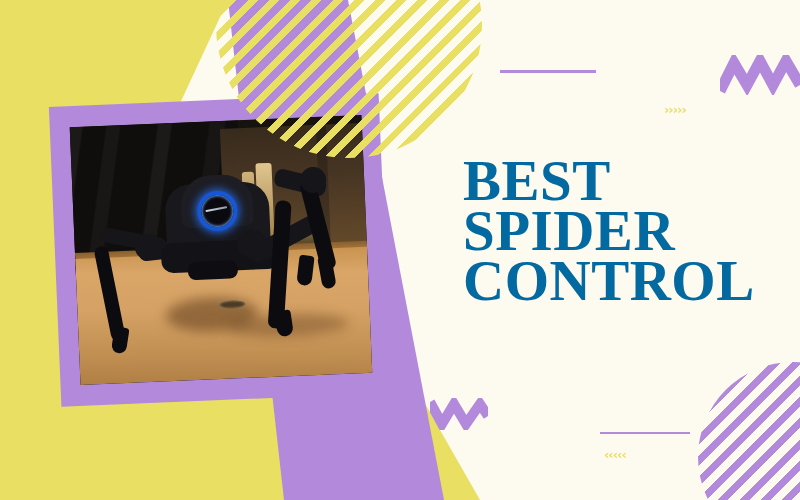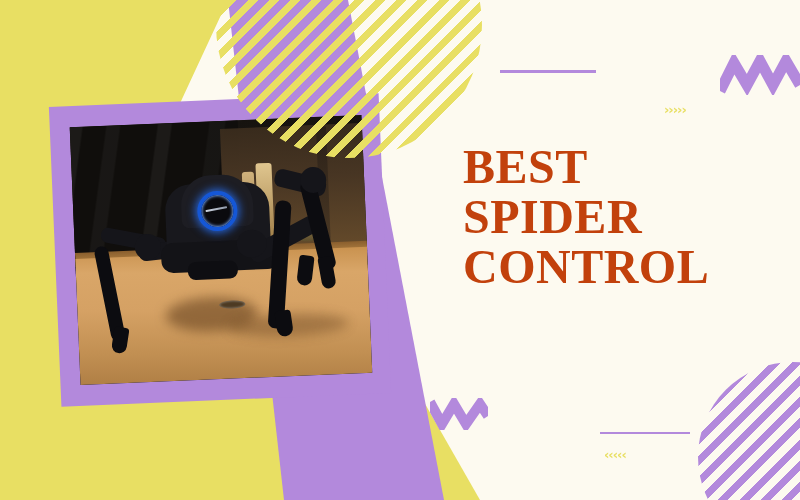--- a/index.html
+++ b/index.html
@@ -129,25 +129,25 @@
     box-shadow:0 0 8px 2px rgba(40,110,240,.85),0 0 3px 1px rgba(120,170,255,.9) inset;
   }
   #led-needle{
     position:absolute;left:4px;top:13px;width:22px;height:2px;
     background:linear-gradient(90deg,#cfd6e2,#8e98a8);
     border-radius:1px;transform:rotate(-8deg);
   }
 
   
   #title{
-    position:absolute;left:463px;top:142px;width:330px;
-    color:#c2410c;
+    position:absolute;left:463px;top:156px;width:330px;
+    color:#0369a1;
     font-family:"Liberation Serif", "DejaVu Serif", serif;
     font-weight:700;
-    font-size:48px;
+    font-size:57px;
     line-height:50px;
     letter-spacing:.5px;
     text-transform:uppercase;
   }
   #title .tline{display:block;white-space:nowrap;}
 
   
   .rule{position:absolute;background:#b389dc;}
   #rule-top{left:500px;top:70px;width:96px;height:3px;}
   #rule-bottom{left:600px;top:432px;width:90px;height:2px;}

